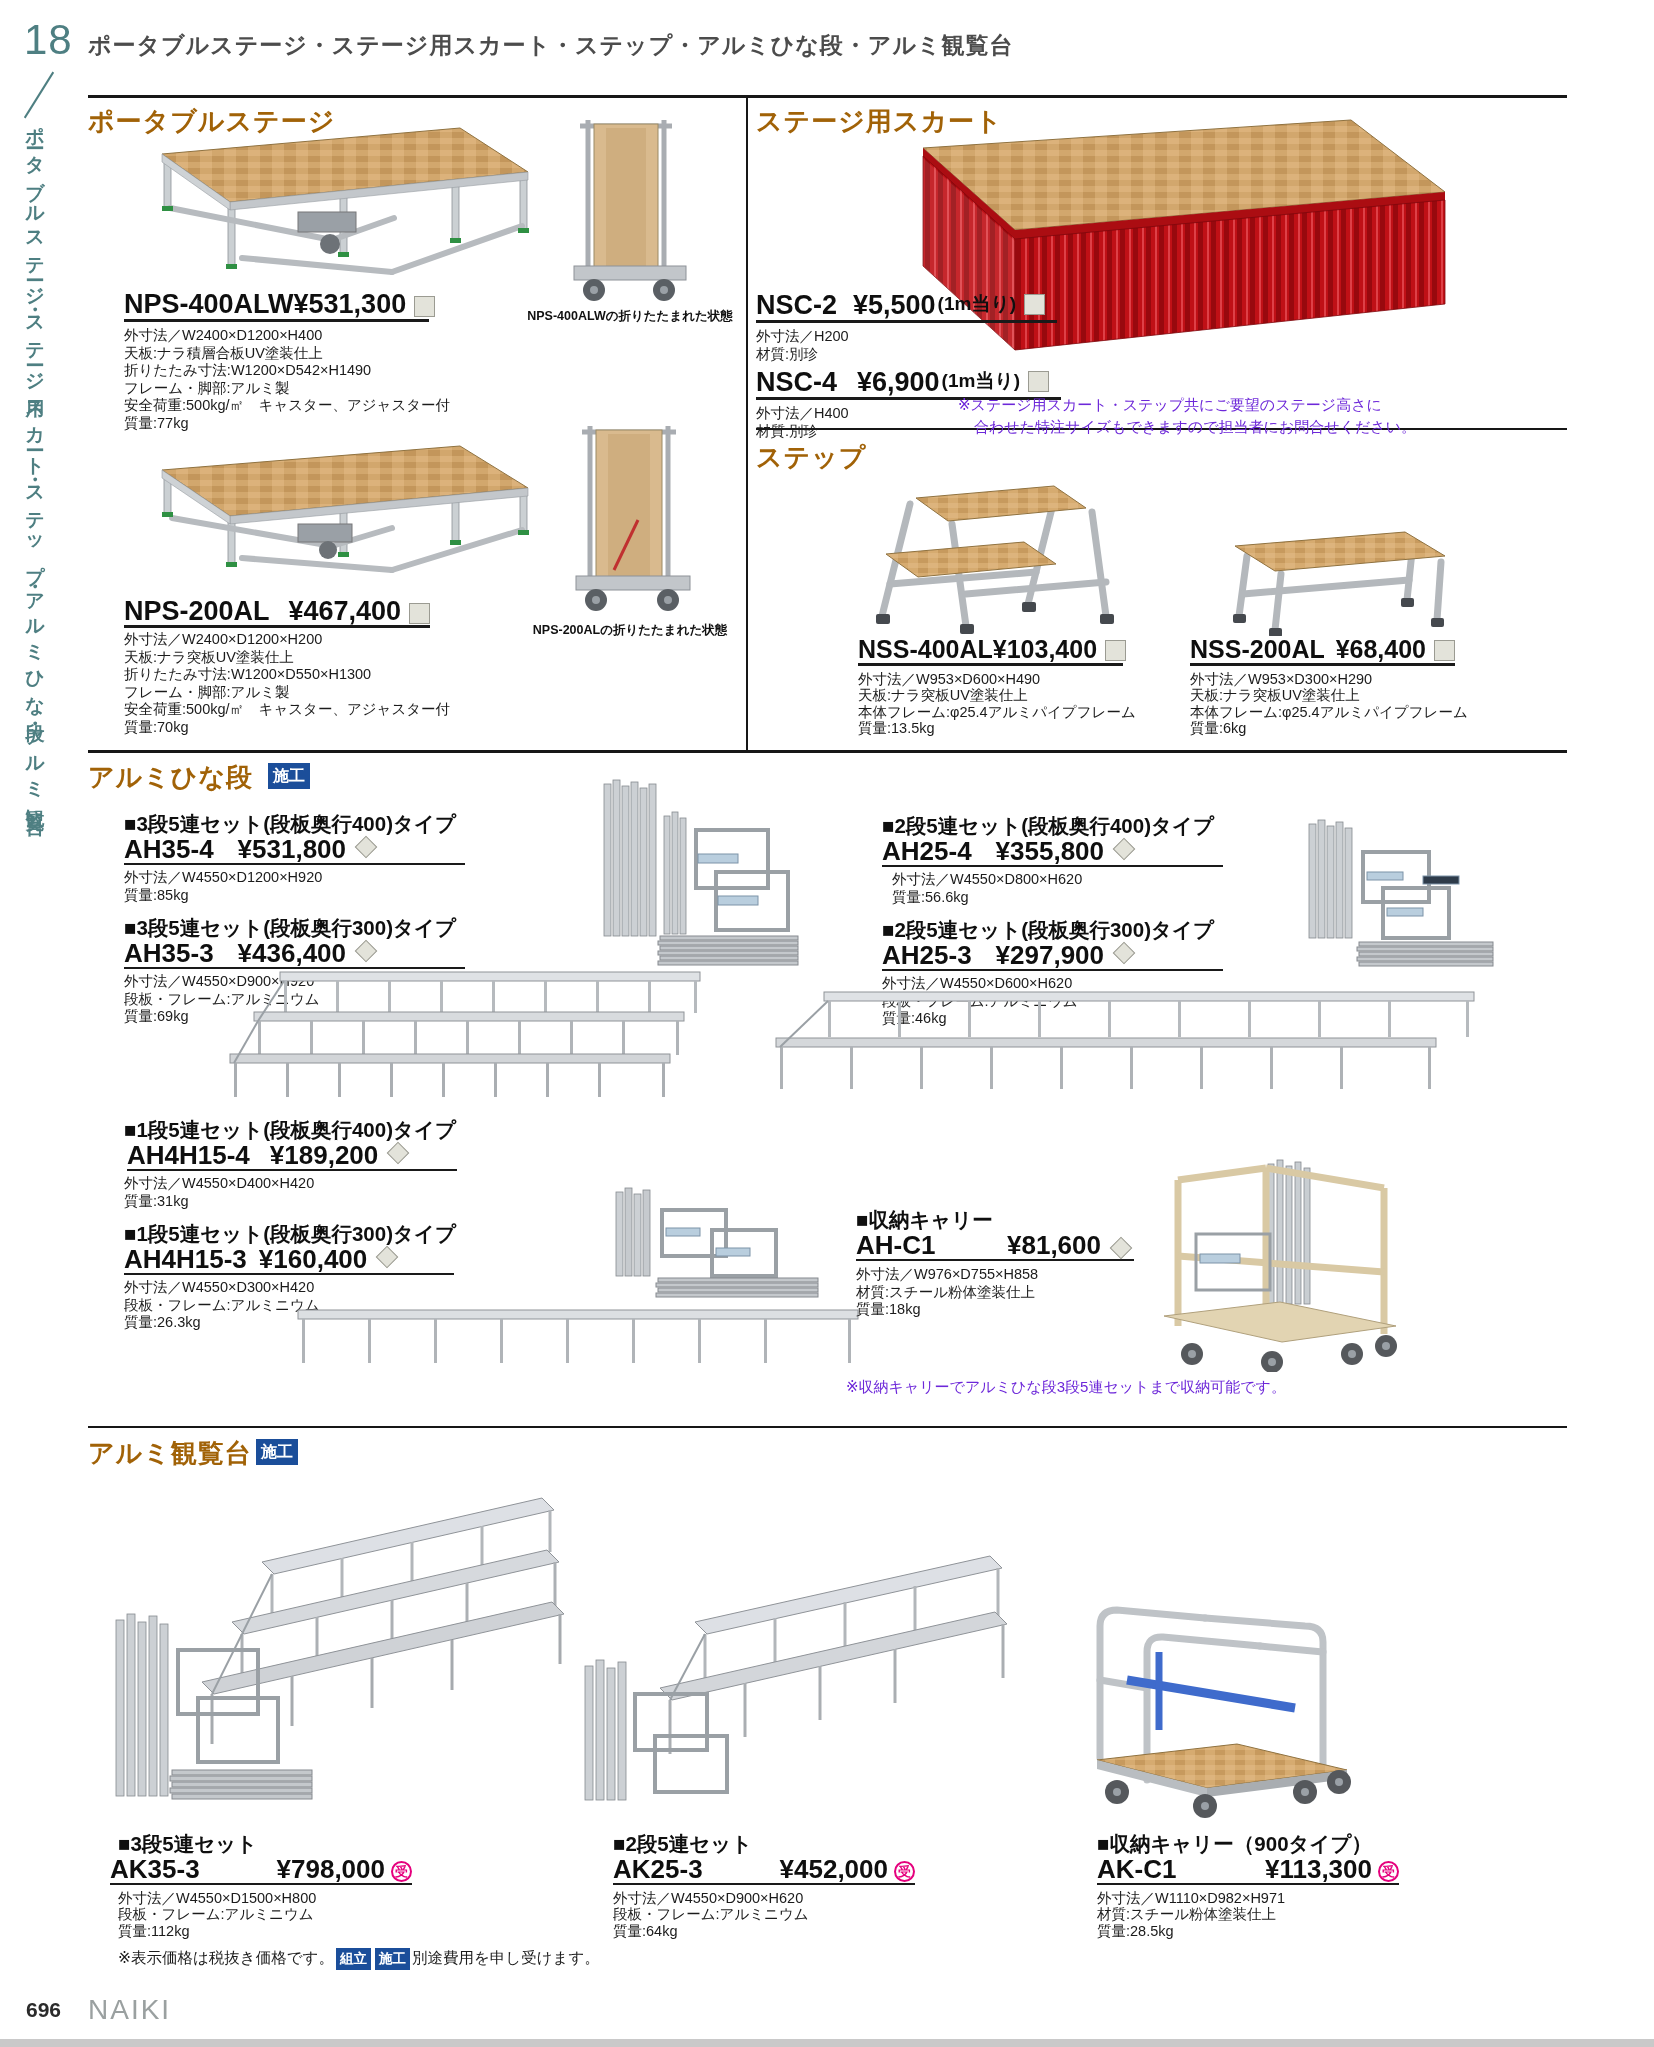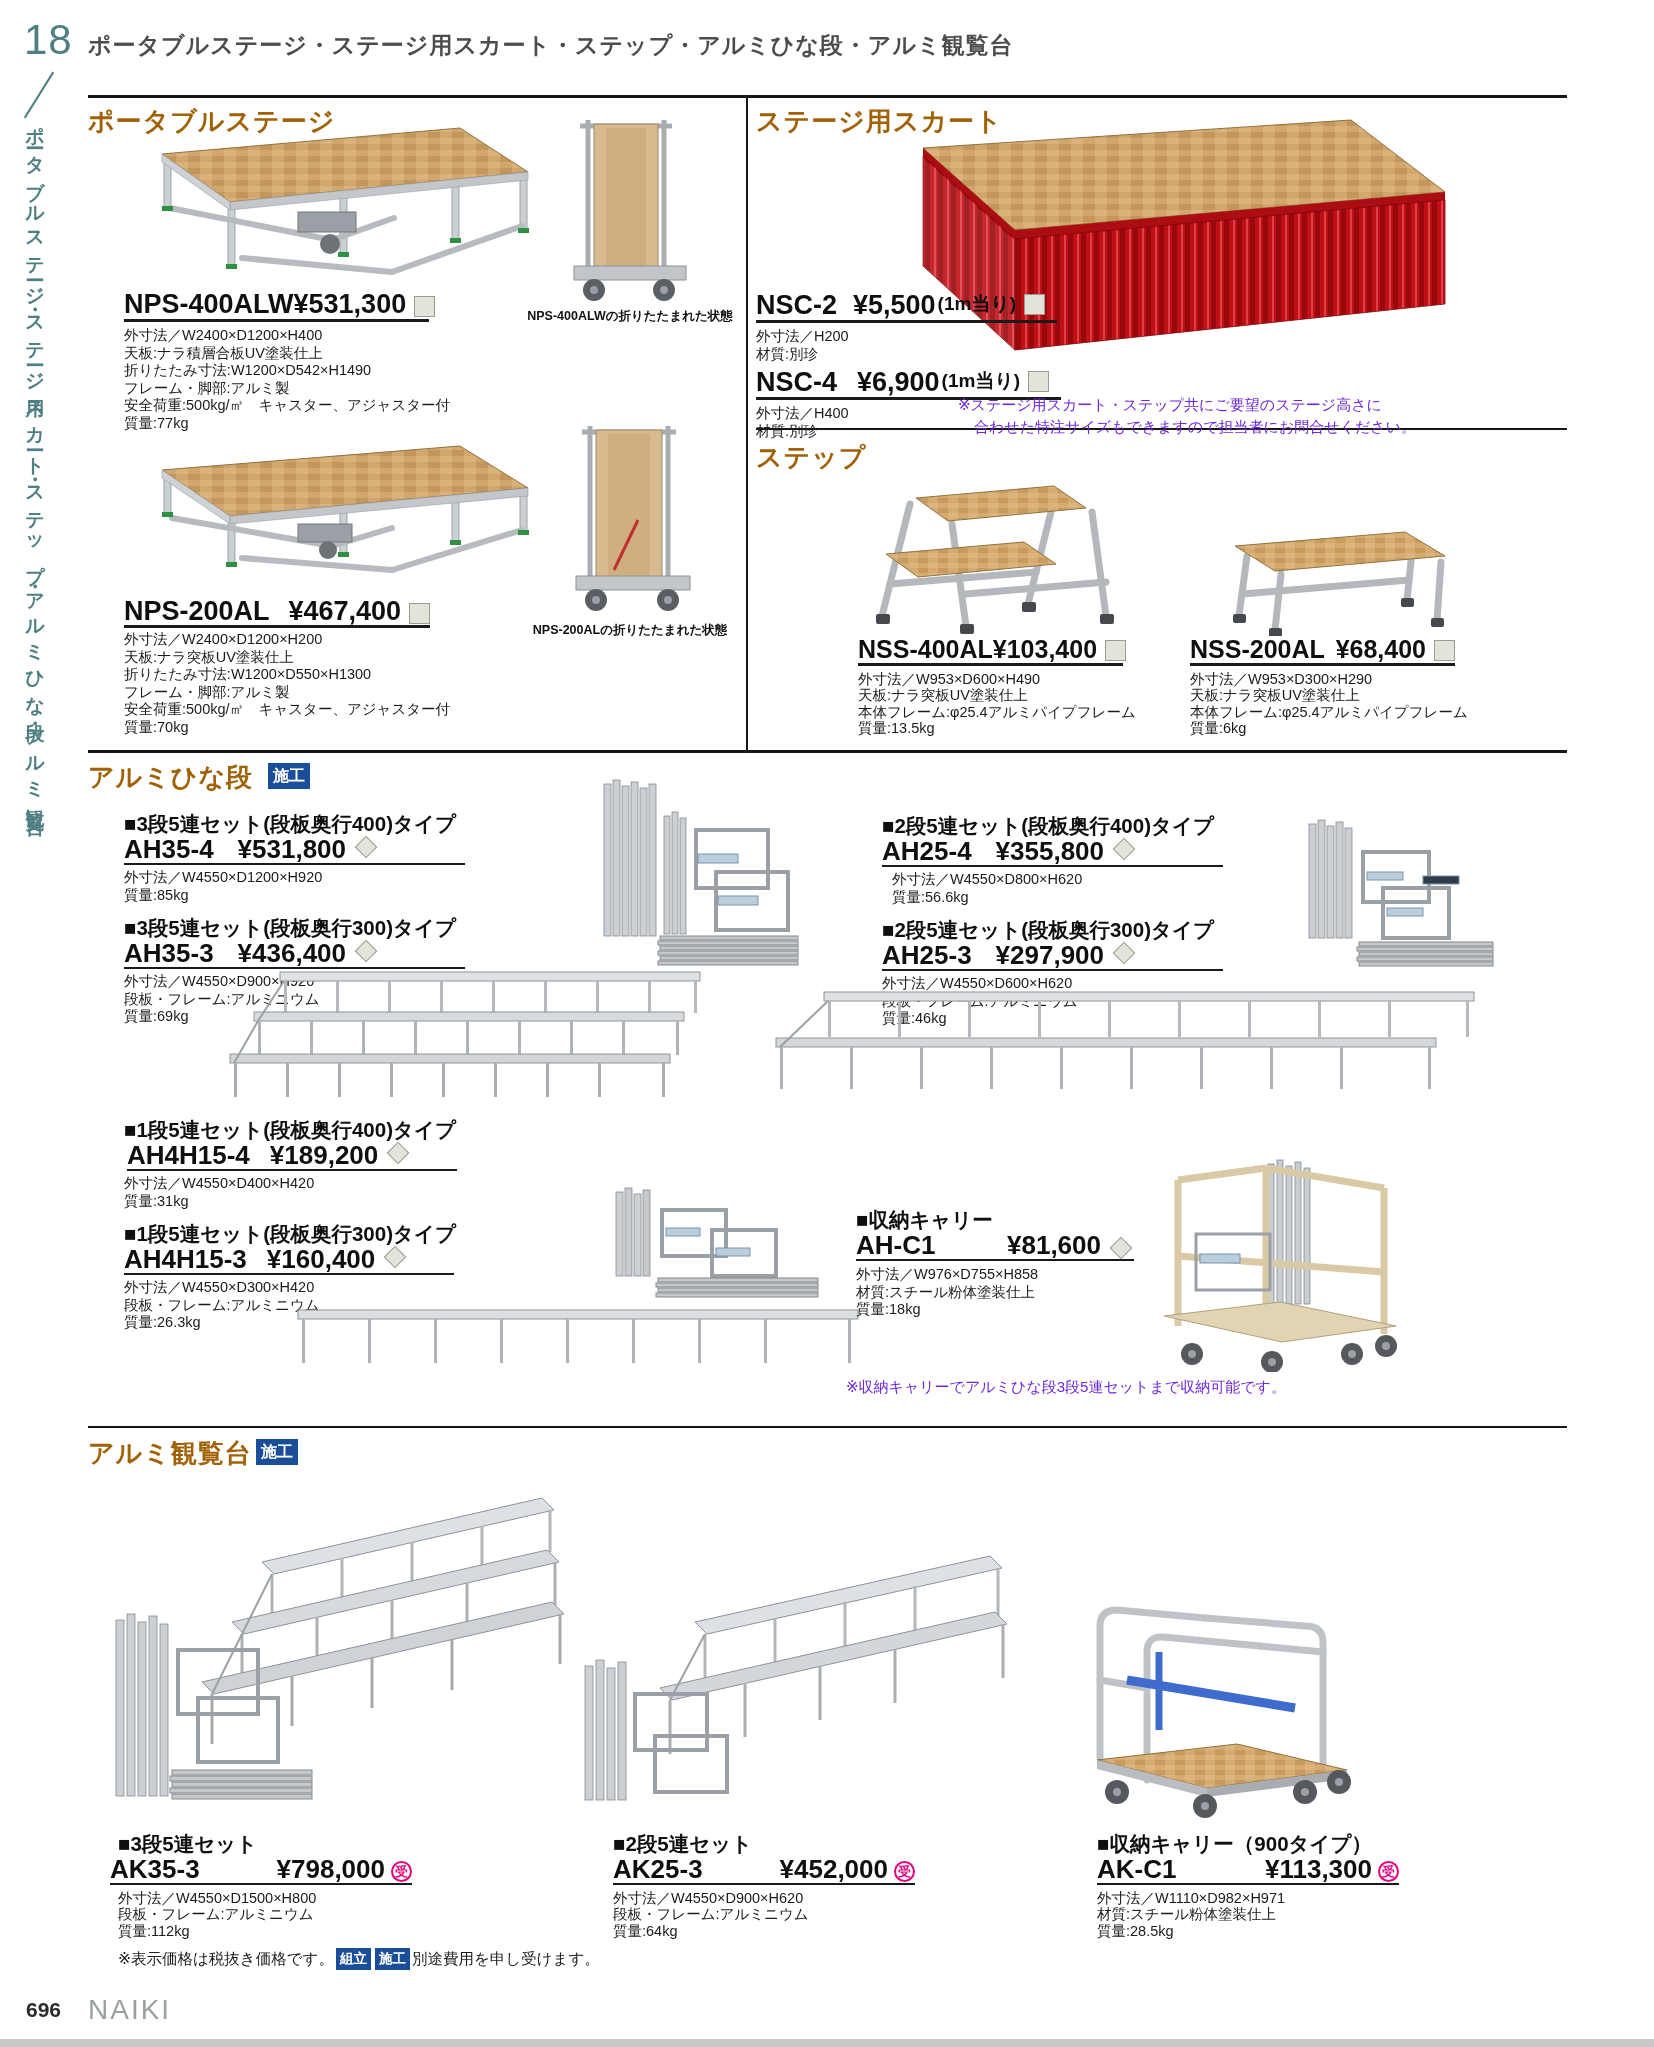--- a/index.html
+++ b/index.html
@@ -21,21 +21,21 @@
 .unit{font-size:19px;margin:0 0 3px 2px}
 .specs{position:absolute;font-size:14.5px;color:#1b1b1b;white-space:nowrap}
 .specs div{height:17.5px;line-height:17.5px}
 .specs.lh16 div{height:16.3px;line-height:16.3px}
 .subhead{position:absolute;font-size:20.5px;font-weight:bold;color:#0f0f0f;white-space:nowrap}
 .caption{position:absolute;font-size:12.5px;font-weight:bold;color:#111;text-align:center;white-space:nowrap}
 .sq{display:inline-block;width:21px;height:21px;background:#e3e3da;border:1px solid #9b9b92;margin:0 0 3px 8px}
 .dia{display:inline-block;width:16px;height:16px;background:#e3e3da;border:1px solid #9b9b92;transform:rotate(45deg);margin:0 5px 5px 12px}
 .uke{display:inline-block;width:21px;height:21px;border:2px solid #e5007d;border-radius:50%;color:#e5007d;font-size:13px;line-height:17px;text-align:center;font-weight:bold;margin:0 0 3px 6px}
 .note{position:absolute;font-size:15px;color:#6d28d9;white-space:nowrap}
-.fnote{position:absolute;display:flex;align-items:flex-end;font-size:15.5px;color:#1b1b1b;white-space:nowrap}
+.fnote{position:absolute;display:flex;align-items:flex-start;font-size:15.5px;color:#1b1b1b;white-space:nowrap}
 .fbadge{background:#1b4e9a;color:#fff;font-size:13.5px;font-weight:bold;padding:4px 4px;line-height:1;margin:0 2px}
 .footnum{position:absolute;left:26px;top:1998px;font-size:21px;font-weight:bold;color:#2b2b2b}
 .brand{position:absolute;left:88px;top:1994px;font-size:28px;color:#9aa0a0;letter-spacing:2px}
 .botbar{position:absolute;left:0;top:2039px;width:1654px;height:8px;background:#c9c9c9}
 </style>
 </head>
 <body>
 
 <div class="page">
 
@@ -501,21 +501,21 @@
     <span class="dia"></span>
   </div>
   <div class="specs" style="left:124px;top:1175px">
     <div>外寸法／W4550×D400×H420</div>
     <div>質量:31kg</div>
   </div>
 
   <div class="subhead" style="left:124px;top:1220px">■1段5連セット(段板奥行300)タイプ</div>
   <div class="mrow thin" style="left:124px;top:1246px;width:330px;height:29px">
     <span class="f26">AH4H15-3</span>
-    <span class="f26" style="margin-left:20px">¥160,400</span>
+    <span class="f26" style="margin-left:12px">¥160,400</span>
     <span class="dia"></span>
   </div>
   <div class="specs" style="left:124px;top:1279px">
     <div>外寸法／W4550×D300×H420</div>
     <div>段板・フレーム:アルミニウム</div>
     <div>質量:26.3kg</div>
   </div>
 
   <svg class="abs" style="left:608px;top:1186px" width="218" height="116" viewBox="0 0 218 116">
     <g f="" fill="#ccd0d4" stroke="#868a8f" stroke-width="0.8">

